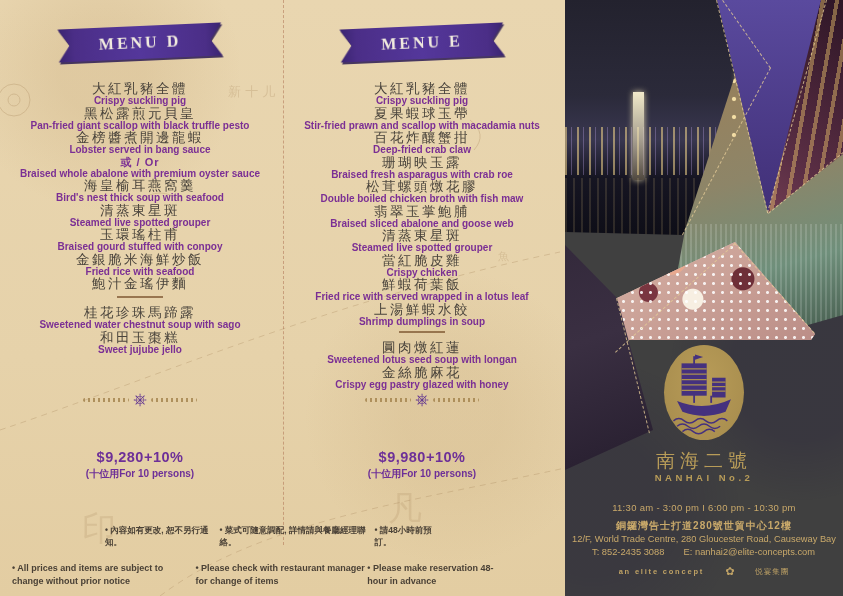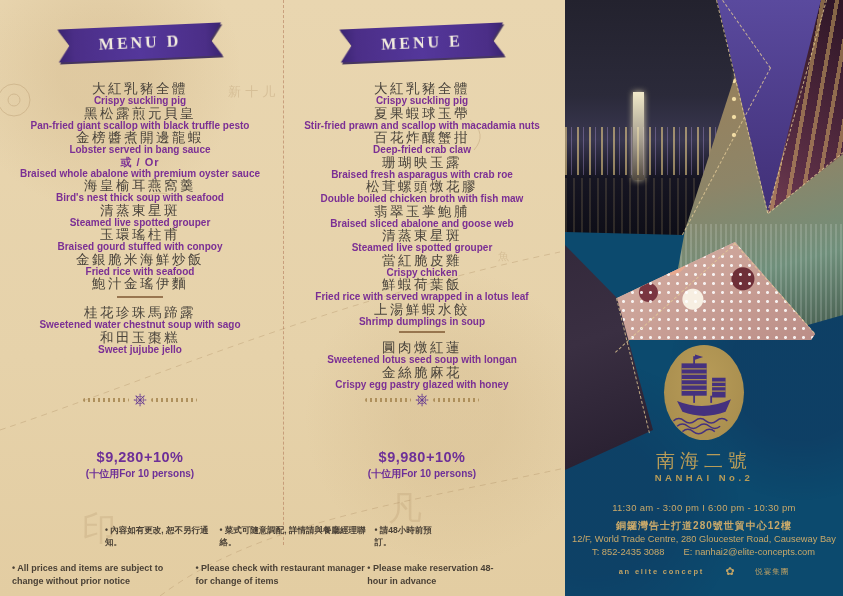--- a/index.html
+++ b/index.html
@@ -38,21 +38,21 @@
   .price-block{position:absolute;top:449px;left:0;right:0;color:#6d2f98;}
   .price{font-size:14.5px;font-weight:bold;letter-spacing:.5px;}
   .serves{font-size:10px;font-weight:bold;margin-top:2px;}
   
   .footnotes{position:absolute;left:0;bottom:8px;width:503px;color:#4a4136;}
   .fn-zh{display:flex;justify-content:space-between;padding:0 58px 0 105px;
     font-size:8.5px;font-weight:bold;line-height:12px;}
   .fn-en{display:flex;justify-content:space-between;padding:0 4px 0 12px;
     font-size:9px;font-weight:bold;line-height:13px;margin-top:14px;}
   
-  .panel{position:absolute;left:565px;top:0;width:278px;height:596px;background:#0c4a6e;overflow:hidden;}
+  .panel{position:absolute;left:565px;top:0;width:278px;height:596px;background:#404040;overflow:hidden;}
   .panel-motif{position:absolute;left:0;top:0;width:278px;height:596px;opacity:.5;
     background:
      radial-gradient(circle at 85% 62%, rgba(25,15,60,.35) 0 16%, transparent 30%),
      radial-gradient(circle at 10% 85%, rgba(25,15,60,.3) 0 12%, transparent 26%);}
   .collage{position:absolute;left:0;top:0;width:278px;height:480px;}
   .ph{position:absolute;}
   .skyline{left:0;top:0;width:278px;height:240px;
     clip-path:polygon(0 0,158px 0,206px 68px,118px 235px,0 232px);
     background:linear-gradient(180deg,#23222e 0%,#2b2a3a 40%,#393750 58%,#161522 74%,#0d0d16 100%);}
   .skyline::before{content:"";position:absolute;left:0;right:0;top:53%;height:20%;

